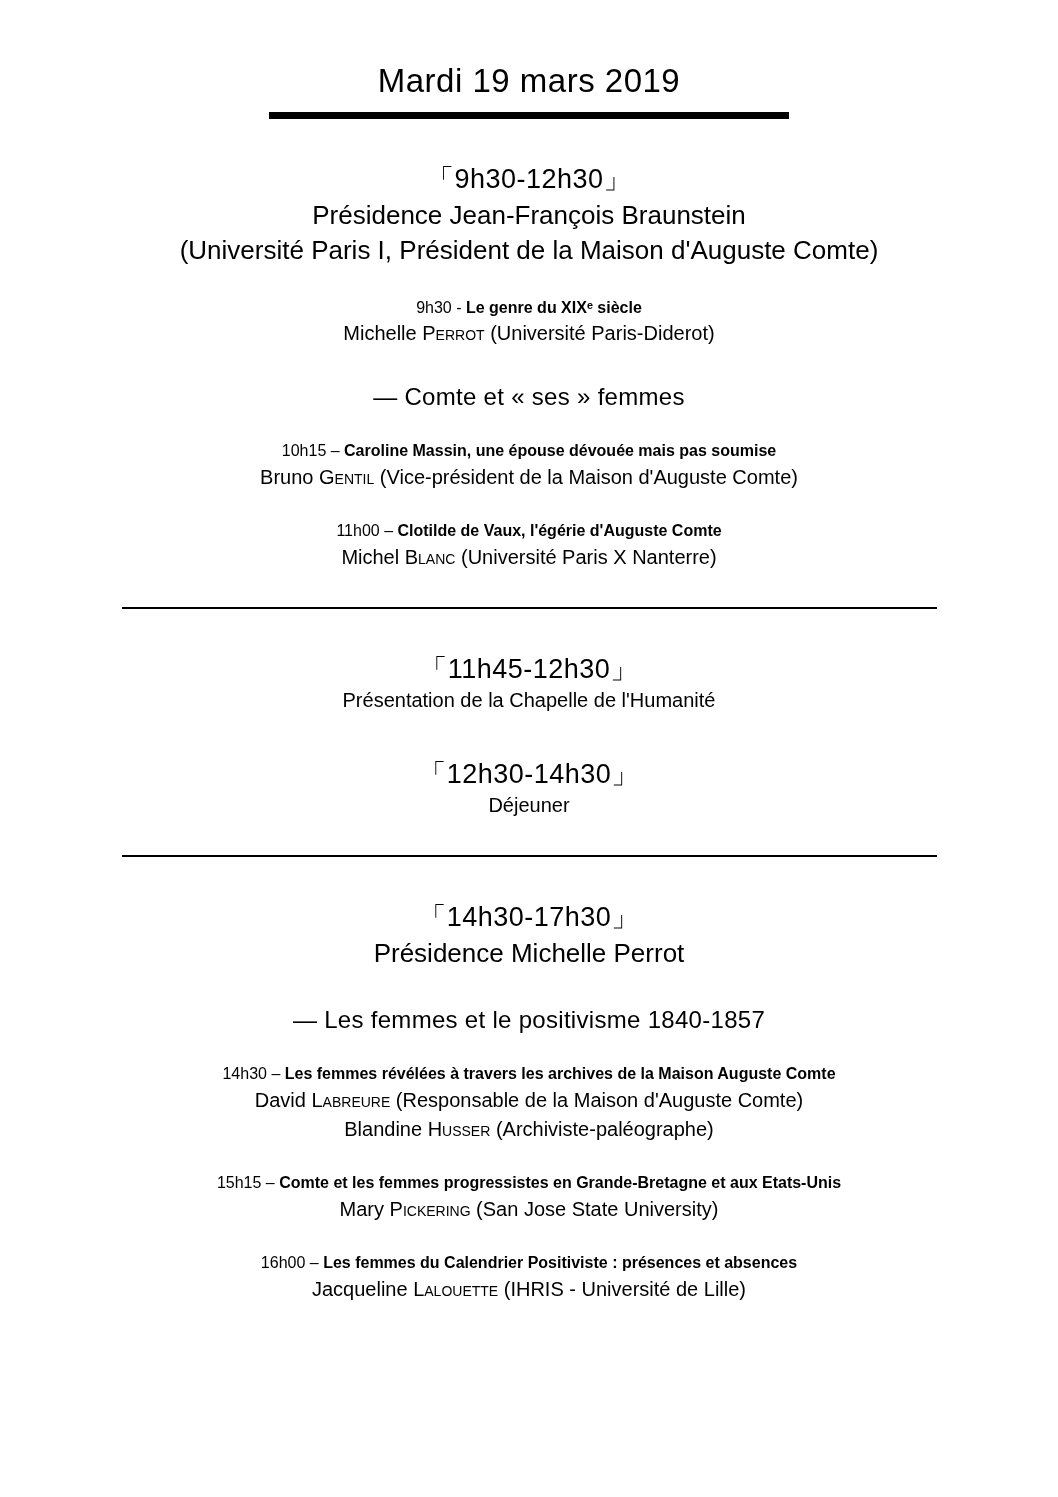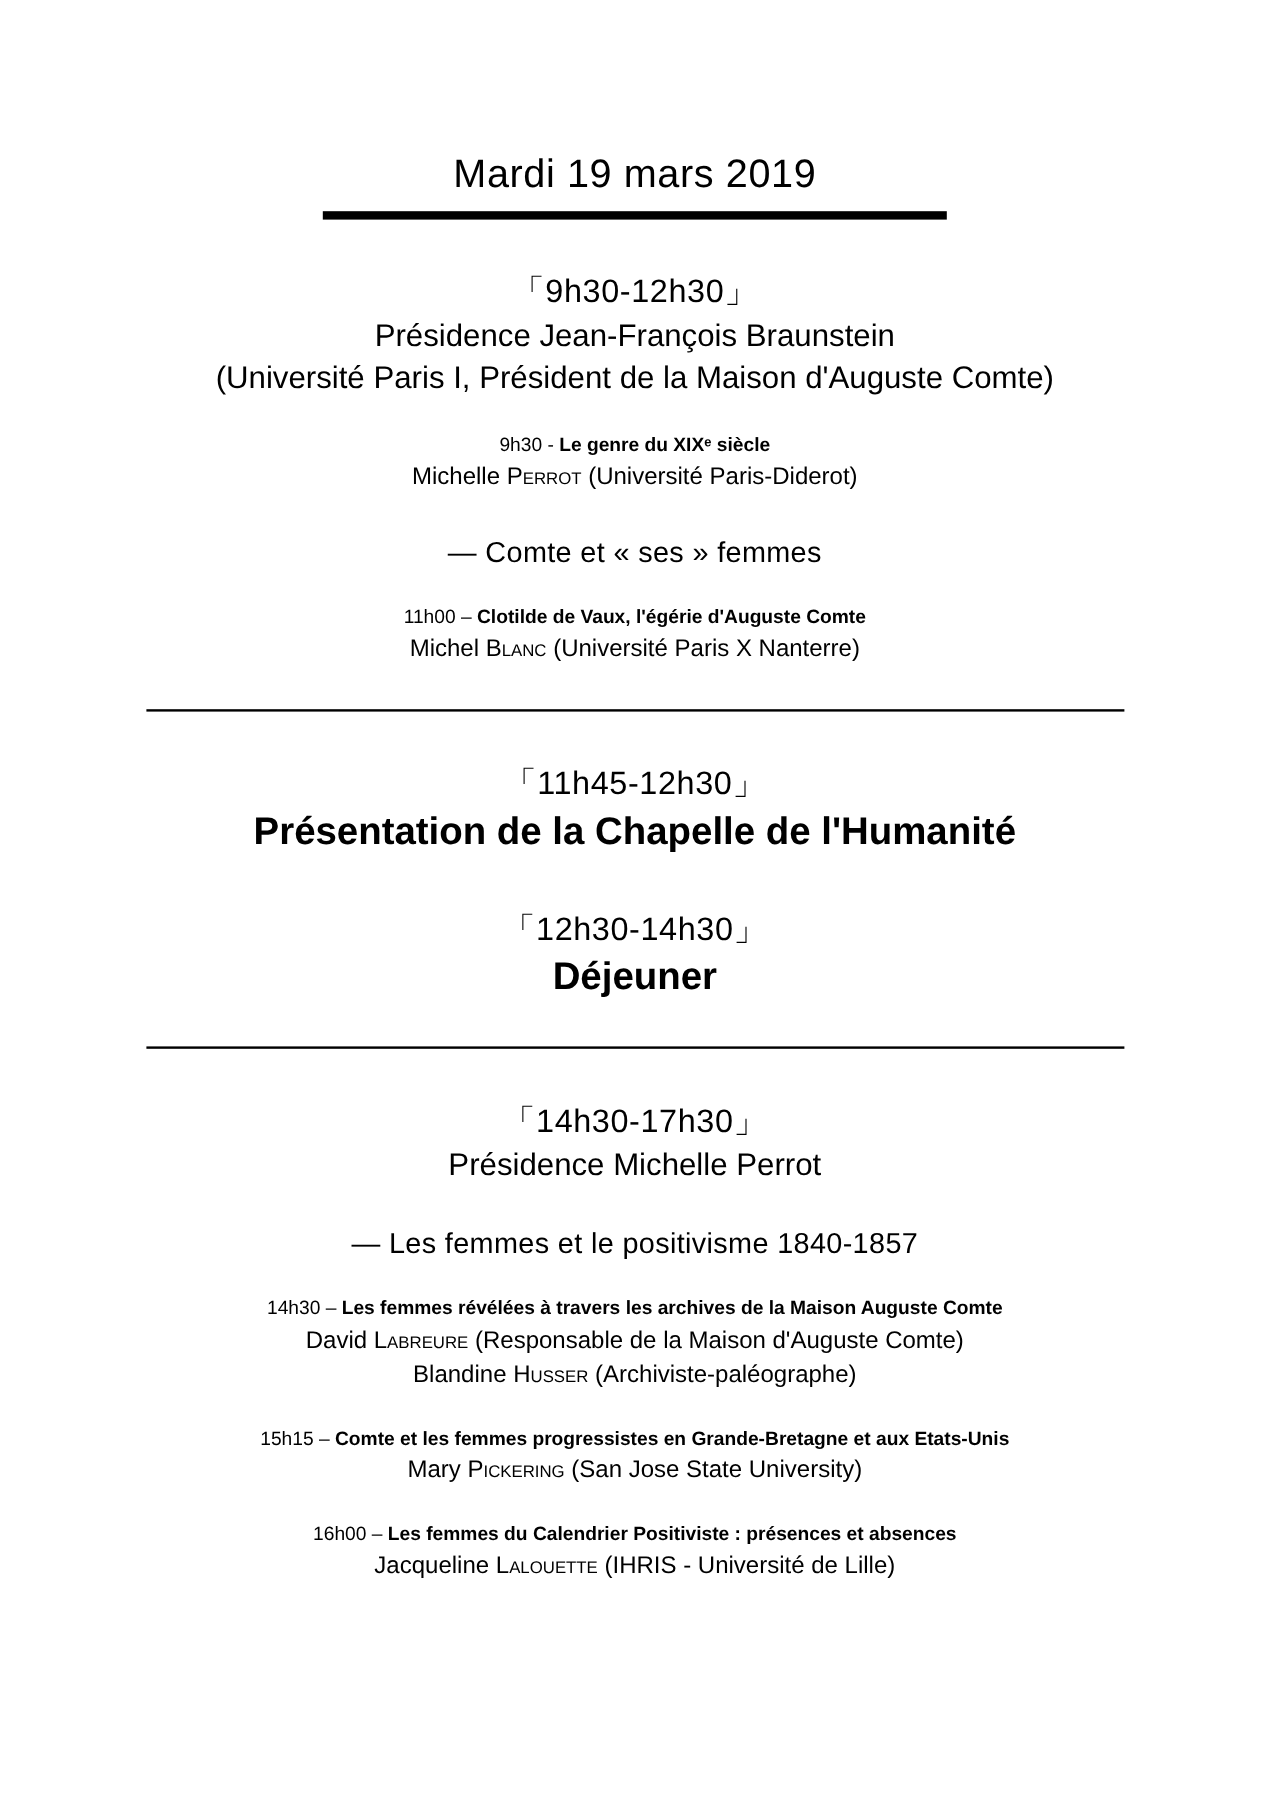--- a/index.html
+++ b/index.html
@@ -12,21 +12,21 @@
     height: 1497px;
     font-family: "Liberation Sans", sans-serif;
     color: #000000;
     position: relative;
     overflow: hidden;
   }
   .page {
     width: 1058px;
     height: 1497px;
     box-sizing: border-box;
-    padding: 120px 110px 0 110px;
+    padding: 56px 110px 0 110px;
     position: relative;
   }
   .doc-title {
     text-align: center;
     font-size: 33px;
     font-weight: 400;
     letter-spacing: 0.5px;
     margin: 0;
     padding-top: 6px;
   }
@@ -82,23 +82,22 @@
   .hr {
     width: 815px;
     height: 2px;
     background: #000;
     margin: 36px auto 0 auto;
   }
   .plain-block {
     text-align: center;
   }
   .plain-block .line {
-    font-size: 32px;
+    font-size: 20px;
     line-height: 1.35;
-    font-weight: bold;
   }
 </style>
 </head>
 <body>
 
 <div class="page">
 
   <h1 class="doc-title">Mardi 19 mars 2019</h1>
   <div class="title-rule"></div>
 
@@ -111,20 +110,28 @@
       <div class="talk-line1">
         <span class="hour">9h30 - </span><span class="talk-title">Le genre du XIXᵉ siècle</span>
       </div>
       <div class="talk-line2">
         <span>Michelle </span><span class="sc">Perrot</span><span> (Université Paris-Diderot)</span>
       </div>
     </div>
 
     <div class="theme">— Comte et « ses » femmes</div>
 
+    <div class="talk">
+      <div class="talk-line1">
+        <span class="hour">10h15 – </span><span class="talk-title">Caroline Massin, une épouse dévouée mais pas soumise</span>
+      </div>
+      <div class="talk-line2">
+        <span>Bruno </span><span class="sc">Gentil</span><span> (Vice-président de la Maison d'Auguste Comte)</span>
+      </div>
+    </div>
 
     <div class="talk">
       <div class="talk-line1">
         <span class="hour">11h00 – </span><span class="talk-title">Clotilde de Vaux, l'égérie d'Auguste Comte</span>
       </div>
       <div class="talk-line2">
         <span>Michel </span><span class="sc">Blanc</span><span> (Université Paris X Nanterre)</span>
       </div>
     </div>
   </div>

